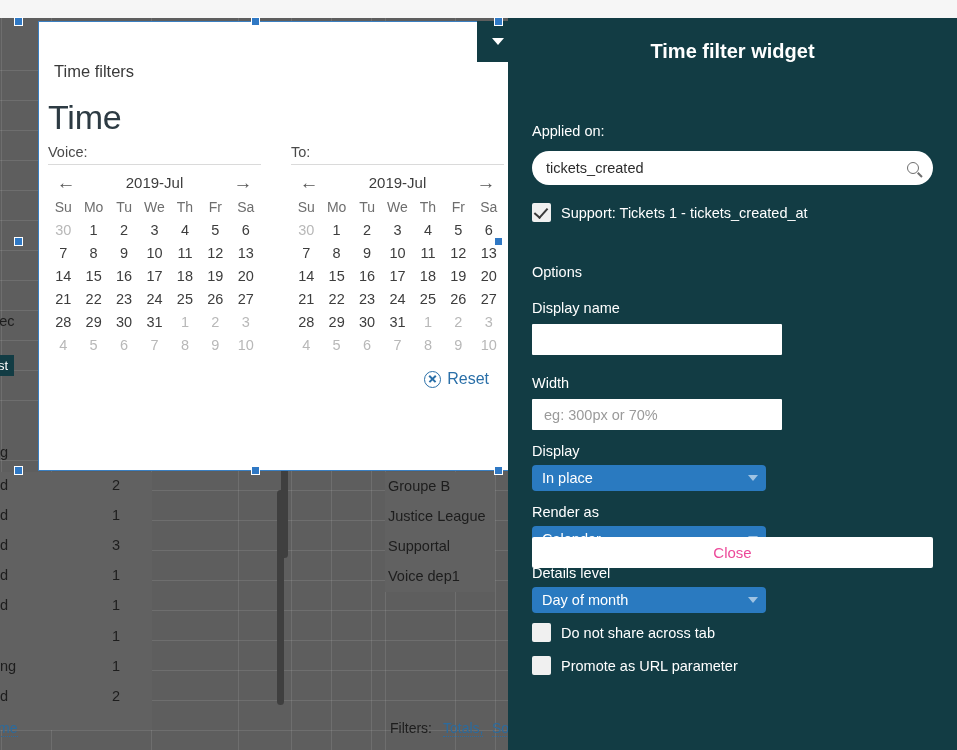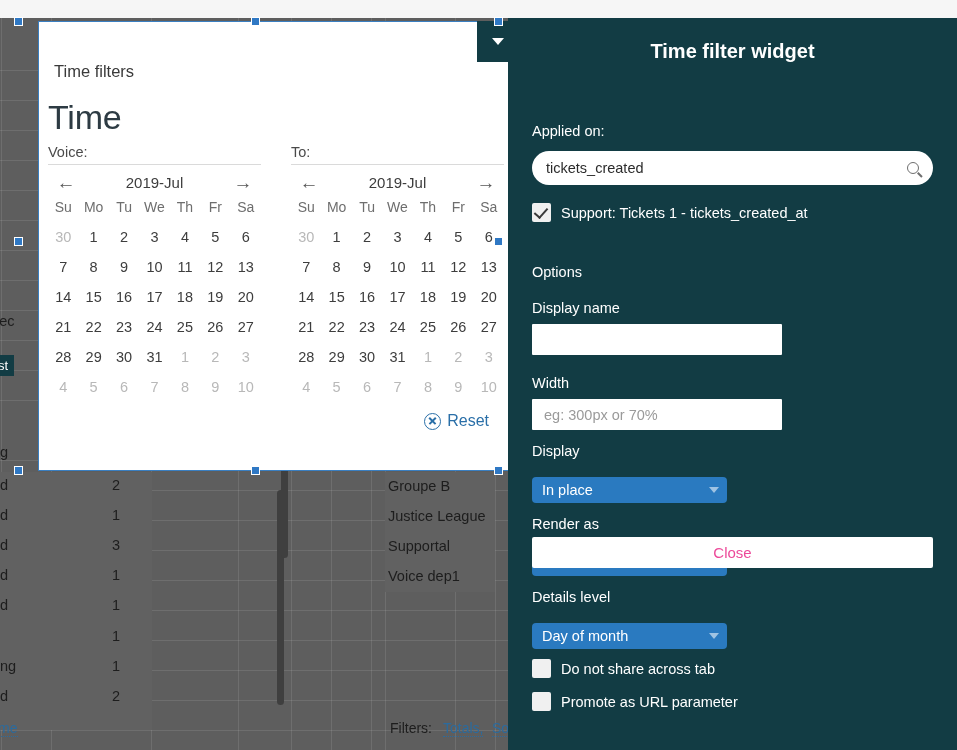--- a/index.html
+++ b/index.html
@@ -89,21 +89,21 @@
     display:flex; align-items:center; justify-content:space-between;
     padding:8px 6px 4px 6px;
   }
   .cal-arrow {
     font-size:19px; color:#555; cursor:pointer; line-height:1;
     width:24px; text-align:center;
   }
   .cal-month { font-size:15px; color:#3d3d3d; }
   .cal-grid {
     display:grid; grid-template-columns:repeat(7, 1fr);
-    row-gap:8px;
+    row-gap:1px;
   }
   .cal-grid .dow {
     text-align:center; font-size:14px; color:#6e6e6e; padding:3px 0;
   }
   .cal-grid .day {
     text-align:center; font-size:14.5px; color:#3d3d3d;
     padding:3px 0; cursor:pointer;
   }
   .cal-grid .day.out { color:#b8b8b8; }
   .reset-row {
@@ -183,21 +183,21 @@
   .options-title { margin-top:42px; font-size:14.5px; }
   .field-label { margin-top:20px; font-size:14.5px; }
   .text-field {
     margin-top:8px; width:250px; height:31px;
     background:#ffffff; border-radius:1px; border:none;
     padding:0 12px; font-family:"Liberation Sans", sans-serif;
     font-size:14.5px; color:#2b2b2b; outline:none;
   }
   .text-field::placeholder{ color:#9a9a9a; }
   .select-wrap {
-    margin-top:18px; width:195px; height:26px;
+    margin-top:6px; width:234px; height:26px;
     background:#2a7ac0; border-radius:4px;
     display:flex; align-items:center; justify-content:space-between;
     padding:0 8px 0 10px; cursor:pointer;
   }
   .select-val { font-size:14.5px; color:#ffffff; }
   .select-caret {
     width:0;height:0;
     border-left:5px solid transparent;
     border-right:5px solid transparent;
     border-top:6px solid rgba(255,255,255,0.55);

